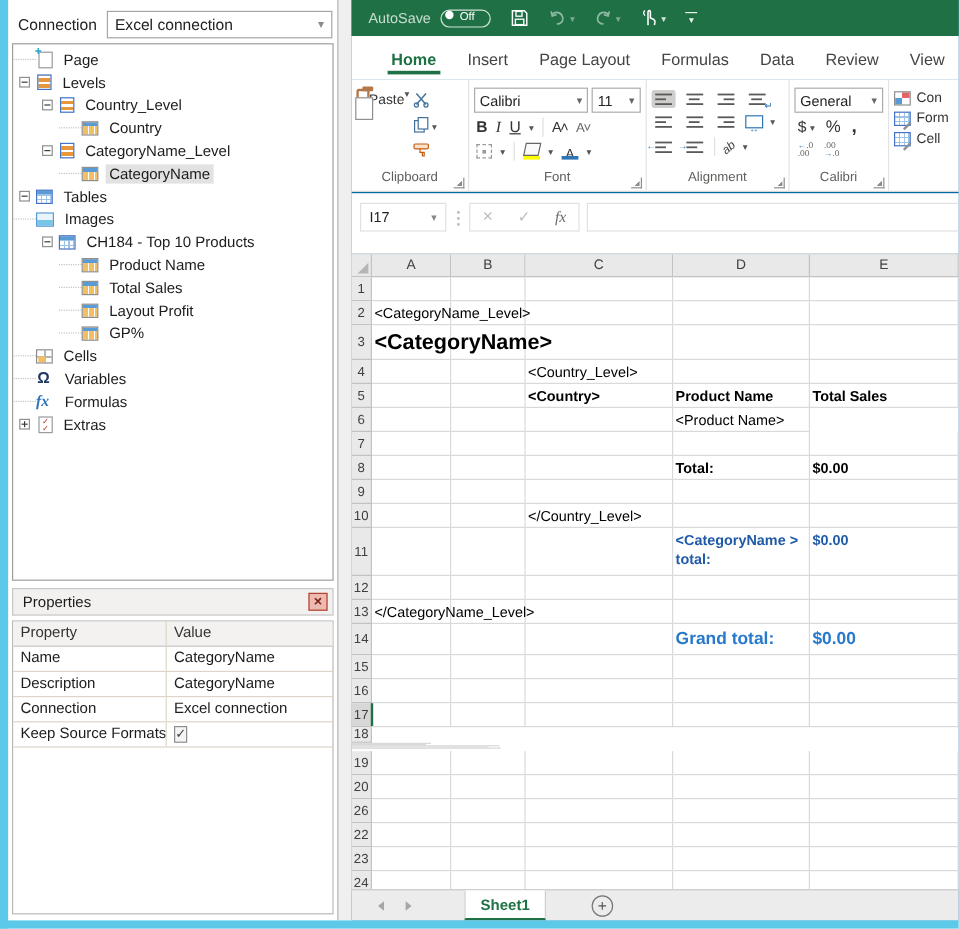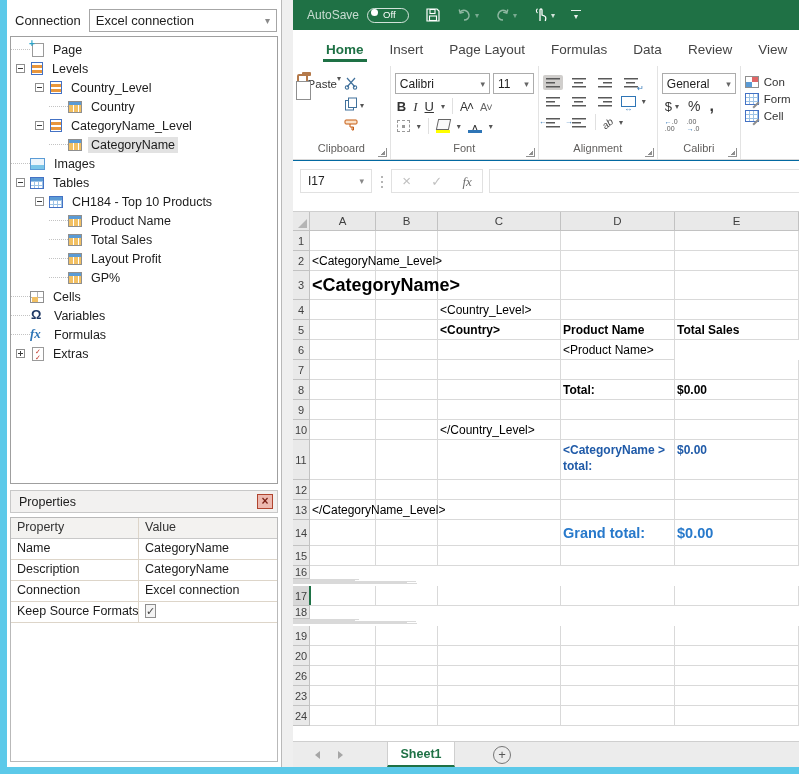--- a/index.html
+++ b/index.html
@@ -245,28 +245,28 @@
           <span class="tlabel">CategoryName_Level</span>
         </div>
         <div class="titem">
           <span class="tsp"></span>
           <span class="tsp"></span>
           <span class="tguide"></span>
           <span class="ticon field-icon"></span>
           <span class="tlabel sel">CategoryName</span>
         </div>
         <div class="titem">
-          <span class="tguide"></span>
-          <span class="ticon images-icon"></span>
-          <span class="tlabel">Images</span>
-        </div>
-        <div class="titem">
           <span class="texp"></span>
           <span class="ticon tables-icon"></span>
           <span class="tlabel">Tables</span>
+        </div>
+        <div class="titem">
+          <span class="tguide"></span>
+          <span class="ticon images-icon"></span>
+          <span class="tlabel">Images</span>
         </div>
         <div class="titem">
           <span class="tsp"></span>
           <span class="texp"></span>
           <span class="ticon tables-icon"></span>
           <span class="tlabel">CH184 - Top 10 Products</span>
         </div>
         <div class="titem">
           <span class="tsp"></span>
           <span class="tsp"></span>
@@ -730,21 +730,21 @@
           </div>
         </div>
         <div class="g-row" style="height: 20px;">
           <div class="g-rowhdr">15</div>
           <div class="g-cell" style="width: 66px;"></div>
           <div class="g-cell" style="width: 62px;"></div>
           <div class="g-cell" style="width: 123px;"></div>
           <div class="g-cell" style="width: 114px;"></div>
           <div class="g-cell" style="width: 124px;"></div>
         </div>
-        <div class="g-row" style="height: 20px; flex-direction: column;">
+        <div class="g-row" style="height: 20px;">
           <div class="g-rowhdr">16</div>
           <div class="g-cell" style="width: 66px;"></div>
           <div class="g-cell" style="width: 62px;"></div>
           <div class="g-cell" style="width: 123px;"></div>
           <div class="g-cell" style="width: 114px;"></div>
           <div class="g-cell" style="width: 124px;"></div>
         </div>
         <div class="g-row" style="height: 20px;">
           <div class="g-rowhdr sel">17</div>
           <div class="g-cell" style="width: 66px;"></div>
@@ -772,20 +772,28 @@
         <div class="g-row" style="height: 20px;">
           <div class="g-rowhdr">20</div>
           <div class="g-cell" style="width: 66px;"></div>
           <div class="g-cell" style="width: 62px;"></div>
           <div class="g-cell" style="width: 123px;"></div>
           <div class="g-cell" style="width: 114px;"></div>
           <div class="g-cell" style="width: 124px;"></div>
         </div>
         <div class="g-row" style="height: 20px;">
           <div class="g-rowhdr">26</div>
+          <div class="g-cell" style="width: 66px;"></div>
+          <div class="g-cell" style="width: 62px;"></div>
+          <div class="g-cell" style="width: 123px;"></div>
+          <div class="g-cell" style="width: 114px;"></div>
+          <div class="g-cell" style="width: 124px;"></div>
+        </div>
+        <div class="g-row" style="height: 20px;">
+          <div class="g-rowhdr">22</div>
           <div class="g-cell" style="width: 66px;"></div>
           <div class="g-cell" style="width: 62px;"></div>
           <div class="g-cell" style="width: 123px;"></div>
           <div class="g-cell" style="width: 114px;"></div>
           <div class="g-cell" style="width: 124px;"></div>
         </div>
         <div class="g-row" style="height: 20px;">
           <div class="g-rowhdr">23</div>
           <div class="g-cell" style="width: 66px;"></div>
           <div class="g-cell" style="width: 62px;"></div>

